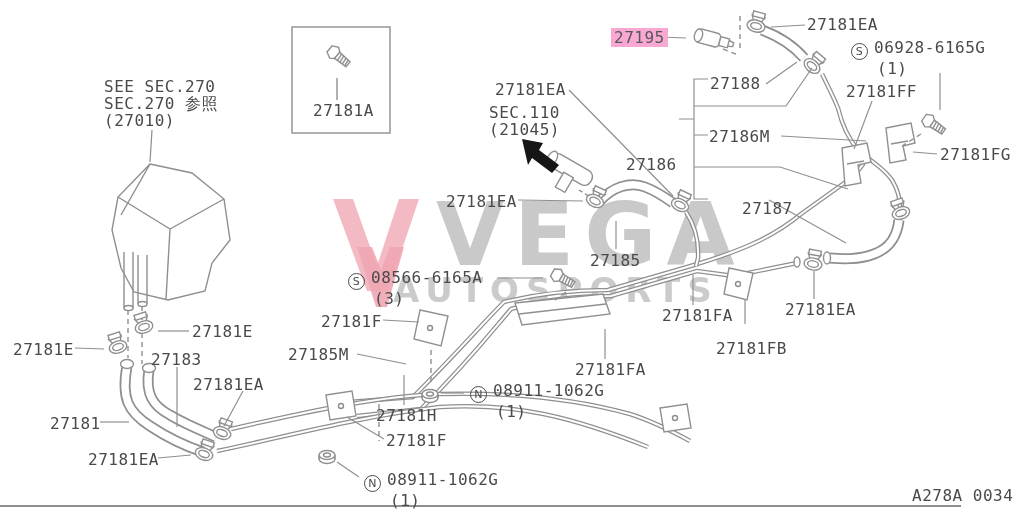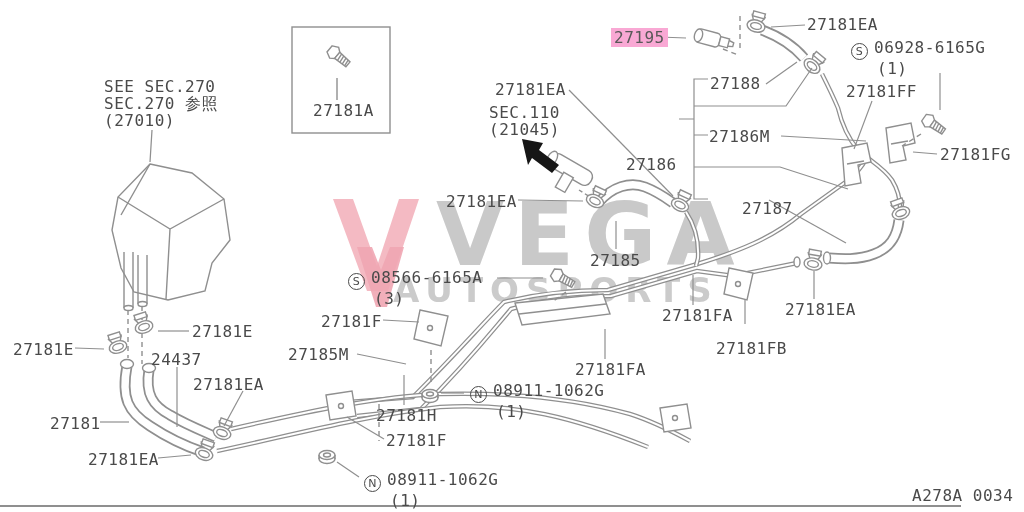--- a/index.html
+++ b/index.html
@@ -266,21 +266,21 @@
       <div class="lbl" style="left: 288px; top: 346px;">
         <div><span class="txt">27185M</span></div>
       </div>
       <div class="lbl" style="left: 192px; top: 323px;">
         <div><span class="txt">27181E</span></div>
       </div>
       <div class="lbl" style="left: 13px; top: 341px;">
         <div><span class="txt">27181E</span></div>
       </div>
       <div class="lbl" style="left: 151px; top: 351px;">
-        <div><span class="txt">24437</span></div>
+        <div><span class="txt">27183</span></div>
       </div>
       <div class="lbl" style="left: 193px; top: 376px;">
         <div><span class="txt">27181EA</span></div>
       </div>
       <div class="lbl" style="left: 50px; top: 415px;">
         <div><span class="txt">27181</span></div>
       </div>
       <div class="lbl" style="left: 88px; top: 451px;">
         <div><span class="txt">27181EA</span></div>
       </div>

